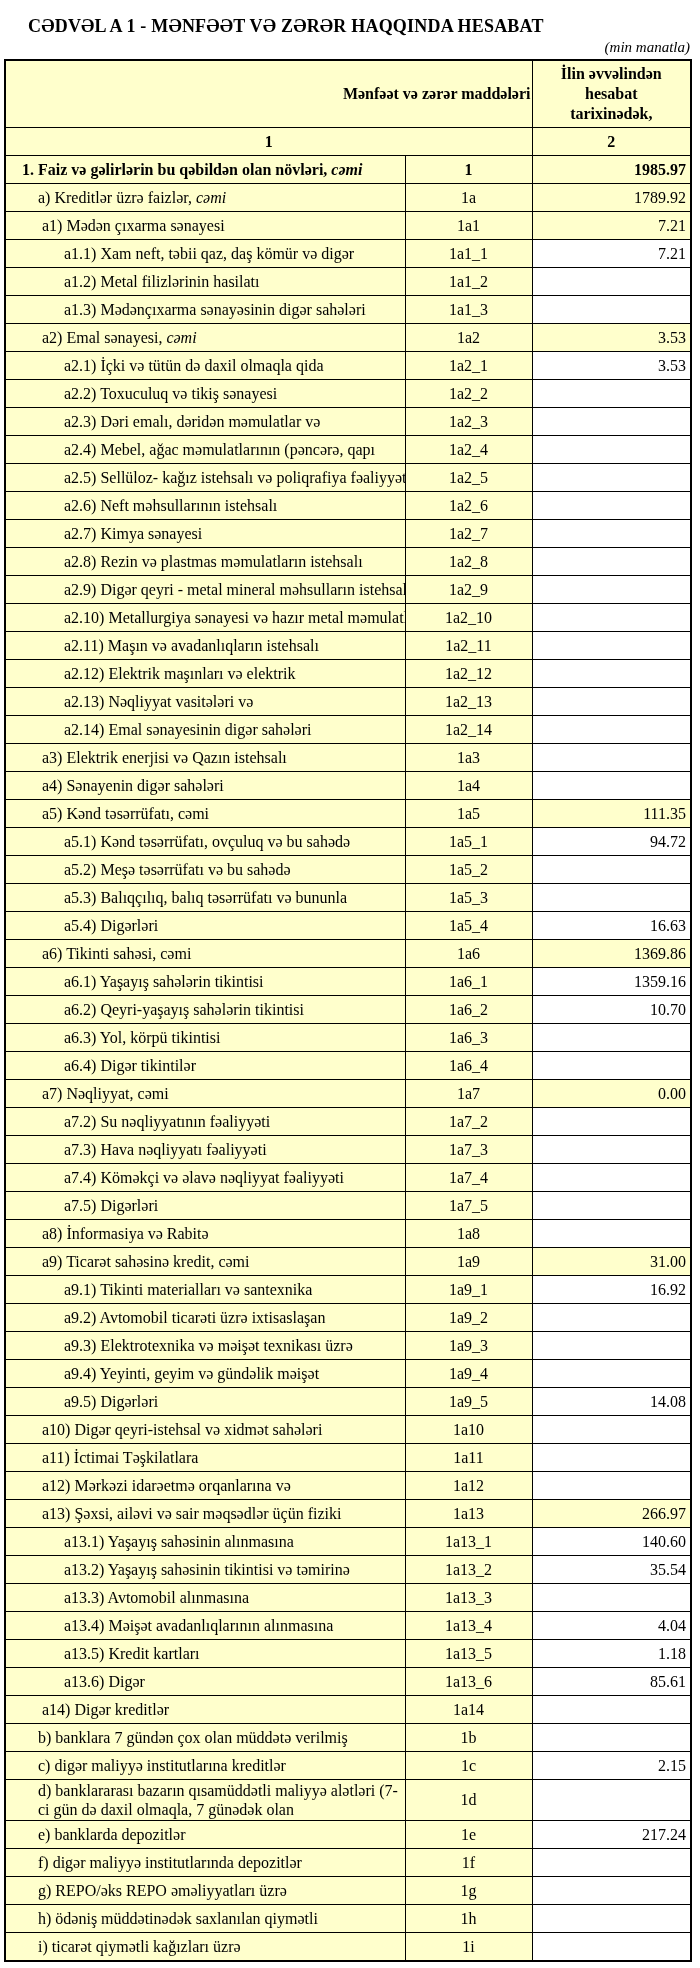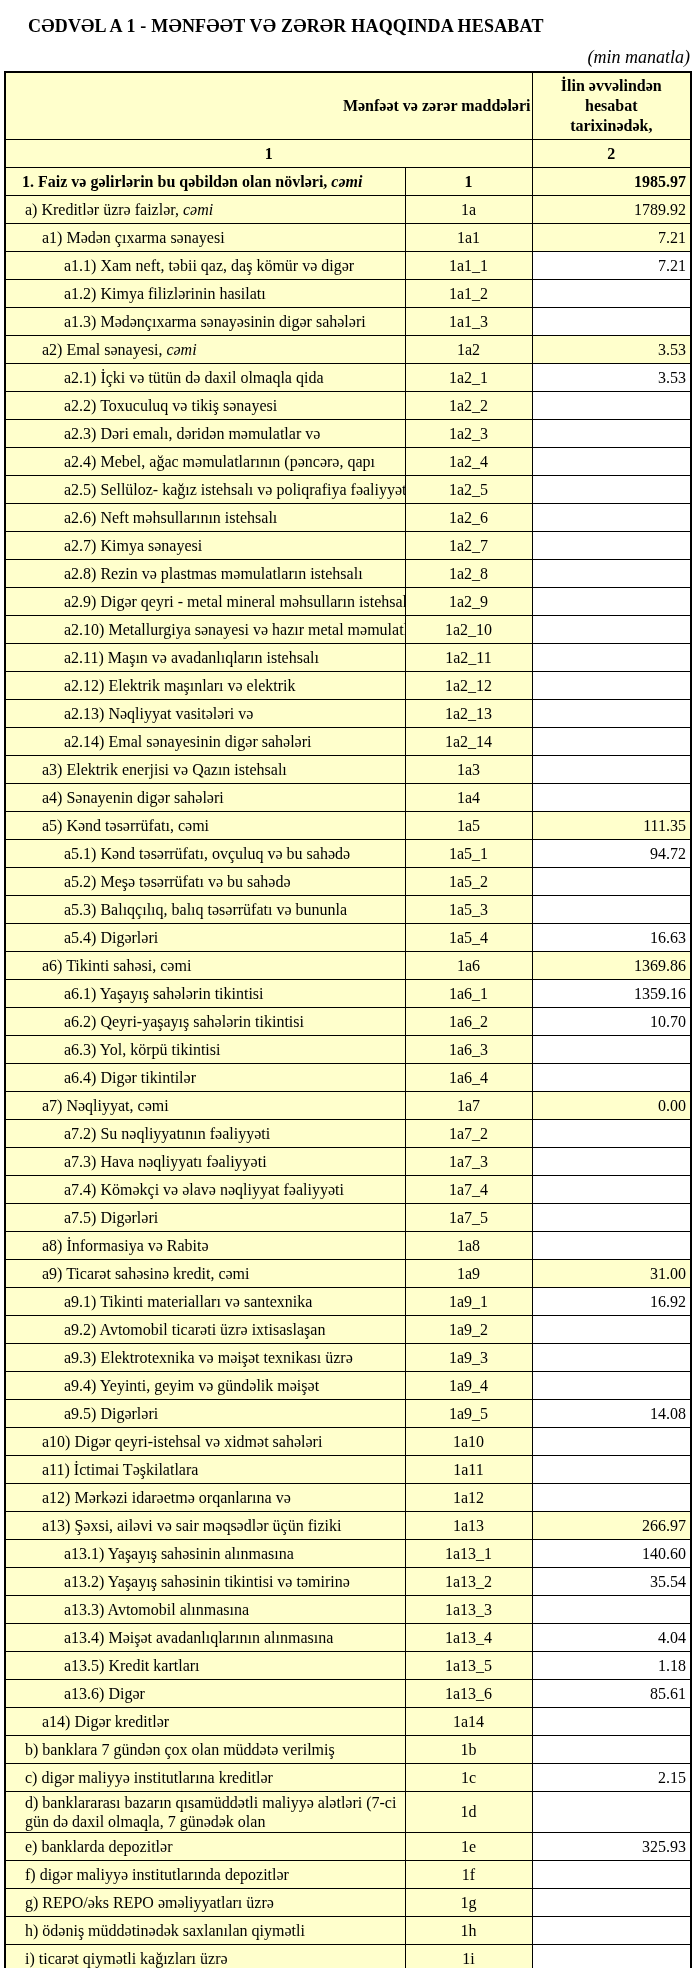--- a/index.html
+++ b/index.html
@@ -10,24 +10,24 @@
   }
   .page{width:700px;}
   .doc-title{
     font-size:18px;
     font-weight:bold;
     margin:16px 0 2px 28px;
     letter-spacing:.2px;
     white-space:nowrap;
   }
   .unit-note{
-    font-size:18px;
+    font-size:15px;
     font-style:italic;
     text-align:right;
-    margin:10px 10px 3px 0;
+    margin:2px 10px 3px 0;
   }
   table.pnl{
     border-collapse:collapse;
     margin-left:4px;
     width:686px;
     table-layout:fixed;
     border:2px solid #000;
   }
   table.pnl col.c1{width:400px;}
   table.pnl col.c2{width:127px;}
@@ -60,21 +60,21 @@
   }
   td.c-label{
     white-space:nowrap;
     overflow:hidden;
     height:25px;
     vertical-align:middle;
     line-height:1.1;
   }
   td.c-label.wrap{white-space:normal;line-height:1.2;}
   td.c-label.lvl0{padding-left:16px;}
-  td.c-label.lvl1{padding-left:19px;}
+  td.c-label.lvl1{padding-left:32px;}
   td.c-label.lvl2{padding-left:36px;}
   td.c-label.lvl3{padding-left:58px;margin-left:9px;}
   td.c-code{
     text-align:center;
     vertical-align:middle;
   }
   td.c-value{
     text-align:right;
     padding-right:4px;
     vertical-align:middle;
@@ -122,21 +122,21 @@
           <td class="c-label lvl2">a1) Mədən çıxarma sənayesi</td>
           <td class="c-code">1a1</td>
           <td class="c-value filled">7.21</td>
         </tr>
         <tr>
           <td class="c-label lvl3">a1.1) Xam neft, təbii qaz, daş kömür və digər</td>
           <td class="c-code">1a1_1</td>
           <td class="c-value input">7.21</td>
         </tr>
         <tr>
-          <td class="c-label lvl3">a1.2) Kimya filizlərinin hasilatı</td>
+          <td class="c-label lvl3">a1.2) Metal filizlərinin hasilatı</td>
           <td class="c-code">1a1_2</td>
           <td class="c-value input"></td>
         </tr>
         <tr>
           <td class="c-label lvl3">a1.3) Mədənçıxarma sənayəsinin digər sahələri</td>
           <td class="c-code">1a1_3</td>
           <td class="c-value input"></td>
         </tr>
         <tr>
           <td class="c-label lvl2">a2) Emal sənayesi, <i>cəmi</i></td>
@@ -399,21 +399,21 @@
           <td class="c-value input">2.15</td>
         </tr>
         <tr>
           <td class="c-label lvl1 wrap">d) banklararası bazarın qısamüddətli maliyyə alətləri (7-ci gün də daxil olmaqla, 7 günədək olan</td>
           <td class="c-code">1d</td>
           <td class="c-value input"></td>
         </tr>
         <tr>
           <td class="c-label lvl1">e) banklarda depozitlər</td>
           <td class="c-code">1e</td>
-          <td class="c-value input">325.93</td>
+          <td class="c-value input">217.24</td>
         </tr>
         <tr>
           <td class="c-label lvl1">f) digər maliyyə institutlarında depozitlər</td>
           <td class="c-code">1f</td>
           <td class="c-value input"></td>
         </tr>
         <tr>
           <td class="c-label lvl1">g) REPO/əks REPO əməliyyatları üzrə</td>
           <td class="c-code">1g</td>
           <td class="c-value input"></td>

